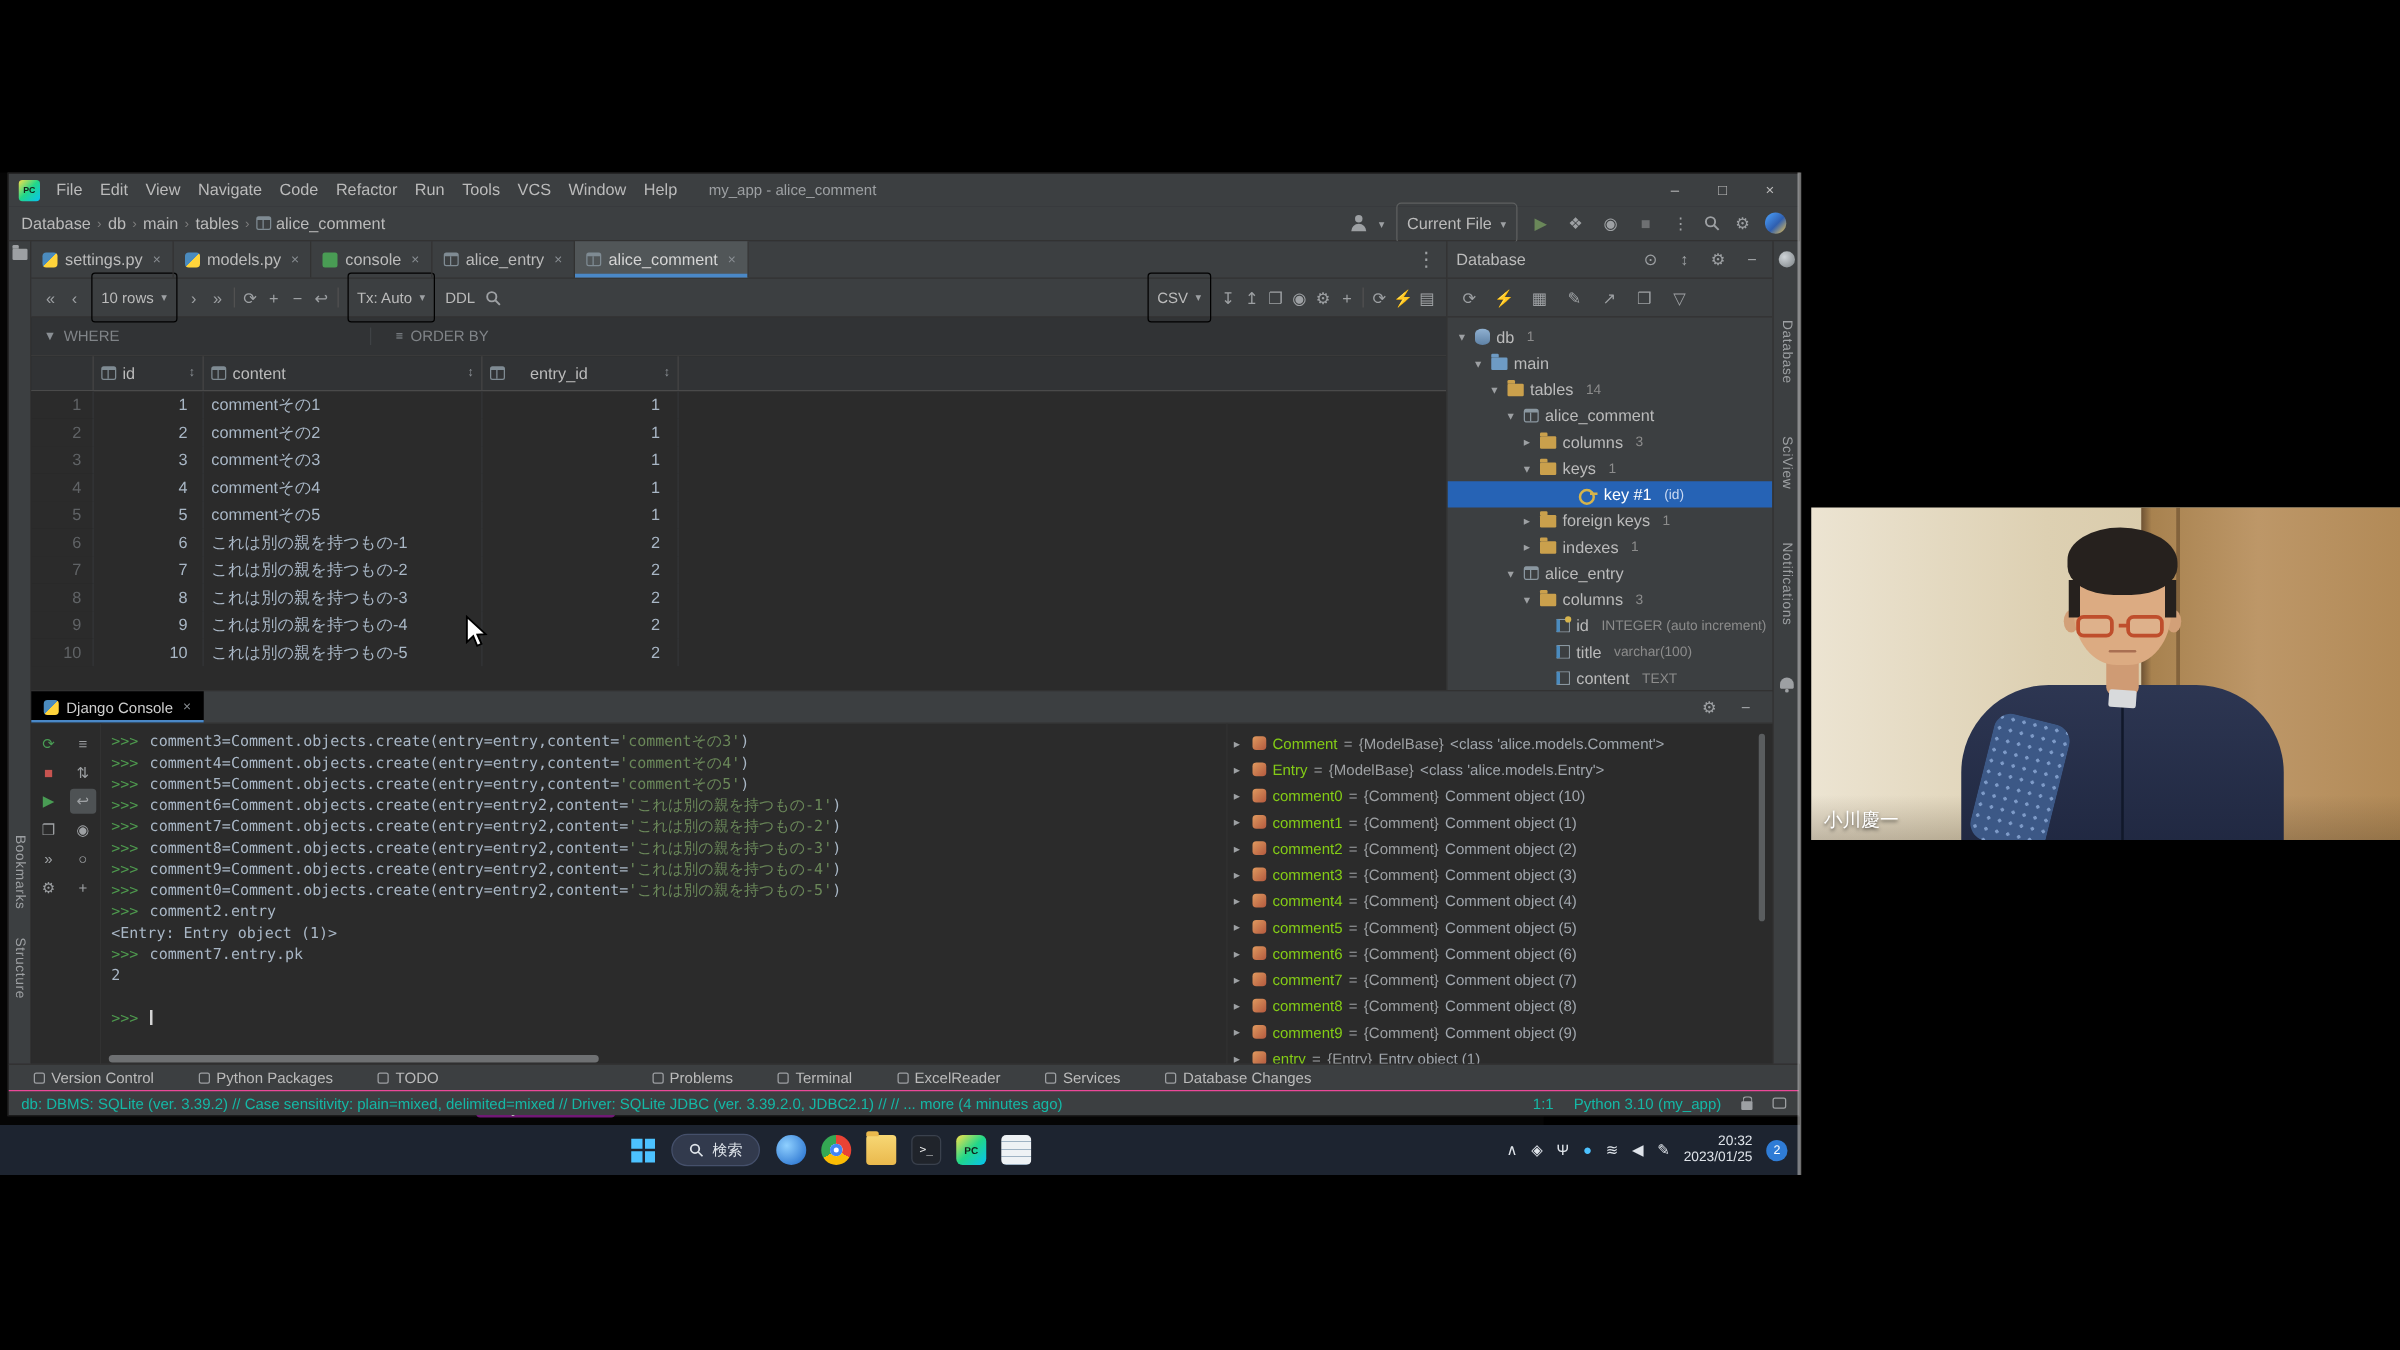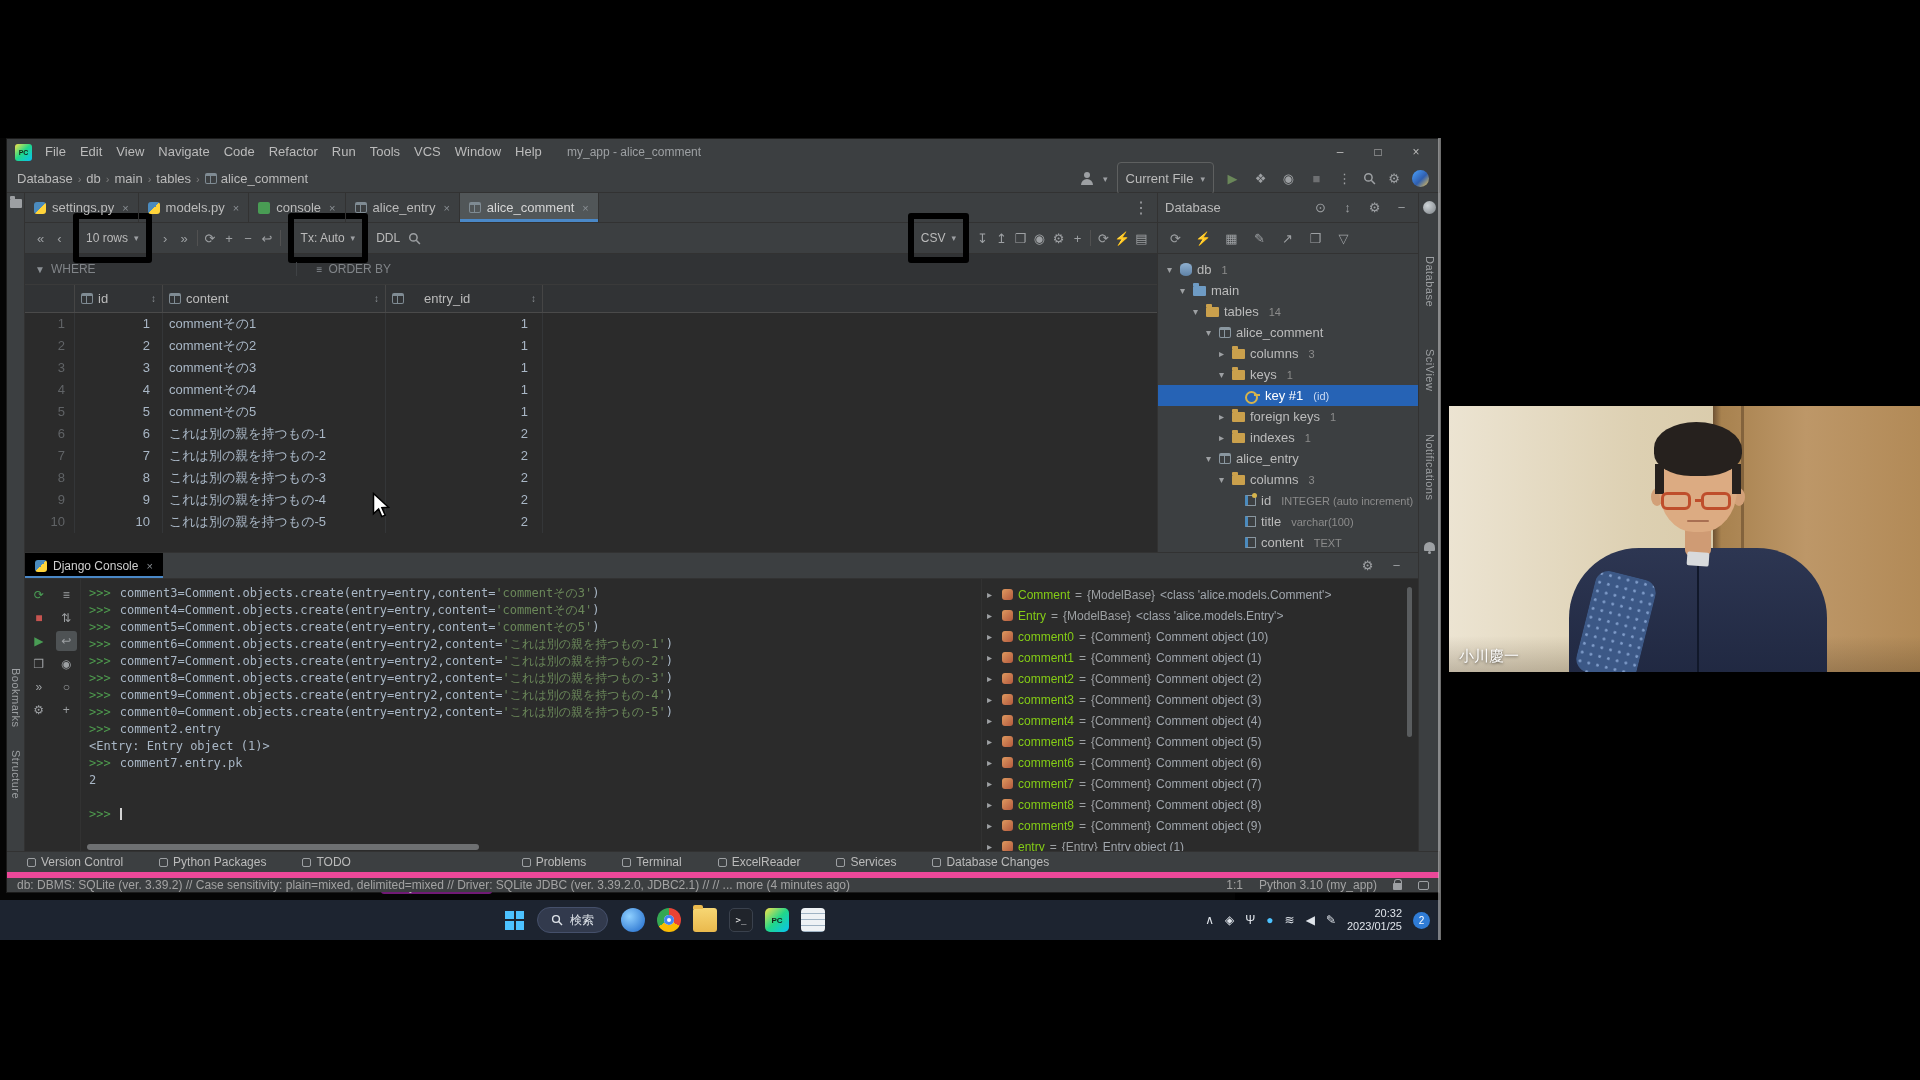--- a/index.html
+++ b/index.html
@@ -62,21 +62,21 @@
   .fi.table{width:12px;height:11px;border:1px solid #7f8b93;border-top:3px solid #7f8b93;border-radius:2px;background:transparent;position:relative;}
   .fi.table::before{content:'';position:absolute;left:4px;top:0;bottom:0;width:1px;background:#7f8b93;}
   .icon-table{width:12px;height:11px;border:1px solid #7f8b93;border-top:3px solid #7f8b93;border-radius:2px;display:inline-block;position:relative;flex:none;}
   .icon-table::before{content:'';position:absolute;left:4px;top:0;bottom:0;width:1px;background:#7f8b93;}
   #tab-more{margin-left:auto;color:#9da0a3;padding:0 8px;display:flex;align-items:center;}
 
   
   #grid-toolbar{height:31px;background:#3c3f41;border-bottom:1px solid #323232;display:flex;align-items:center;padding:0 6px;gap:4px;color:#9da0a3;font-size:13px;}
   .tbi{width:19px;text-align:center;color:#9da0a3;font-size:13px;flex:none;}
   .tb-sep{width:1px;height:16px;background:#515151;margin:0 3px;flex:none;}
-  .combo{border:6px solid #000000;border-radius:3px;padding:12px 7px;display:flex;gap:6px;align-items:center;color:#bbbbbb;font-size:12px;flex:none;}
+  .combo{border:1px solid #000000;border-radius:3px;padding:12px 7px;display:flex;gap:6px;align-items:center;color:#bbbbbb;font-size:12px;flex:none;}
   .plain-lbl{color:#bbbbbb;font-size:12px;padding:0 4px;flex:none;}
   #gt-spacer{flex:1;}
   .sicon{flex:none;display:flex;align-items:center;}
 
   
   #filter-row{height:31px;background:#313335;border-bottom:1px solid #3a3a3a;display:flex;align-items:center;font-size:12px;color:#808488;}
   .funnel{color:#8a8f94;font-size:10px;margin:0 6px 0 10px;}
   .f-sec{display:flex;align-items:center;}
   .f-sec.order{margin-left:200px;border-left:1px solid #3f4245;padding-left:10px;}
 
@@ -146,22 +146,22 @@
   .vtype{color:#9da0a3;}
   .vval{color:#a0a6ad;}
   #vars-vscroll{position:absolute;right:0;top:8px;width:5px;height:150px;background:#5a5d5f;border-radius:3px;}
 
   
   #toolbuttons{position:absolute;left:0;right:0;bottom:20px;height:21px;background:#3c3f41;border-top:1px solid #323232;
     display:flex;align-items:center;gap:24px;padding:0 14px;font-size:12px;color:#bbbbbb;}
   .toolbtn{display:flex;align-items:center;gap:5px;padding:1px 6px;border-radius:3px;}
   .toolbtn.active{background:#701a75;margin-top:48px;}
   .tb-ico{width:9px;height:9px;border:1px solid #9da0a3;border-radius:2px;display:inline-block;}
-  #statusbar{position:absolute;left:0;right:0;bottom:0;height:20px;background:#3c3f41;border-top:6px solid #ec4899;
-    display:flex;align-items:center;padding:0 10px;font-size:12px;color:#a3a3a3;}
+  #statusbar{position:absolute;left:0;right:0;bottom:0;height:20px;background:#3c3f41;border-top:1px solid #ec4899;
+    display:flex;align-items:center;padding:0 10px;font-size:12px;color:#14b8a6;}
   #sb-right{margin-left:auto;display:flex;align-items:center;gap:16px;}
   .sb-lock{width:9px;height:7px;background:#9da0a3;border-radius:1px;position:relative;margin-top:3px;}
   .sb-lock::before{content:'';position:absolute;top:-4px;left:1px;width:6px;height:4px;border:1.5px solid #9da0a3;border-bottom:none;border-radius:3px 3px 0 0;}
   .sb-bubble{width:11px;height:9px;border:1.5px solid #9da0a3;border-radius:2px;}
 
   
   #taskbar{position:absolute;left:0;top:762px;width:1440px;height:40px;background:#1d2430;display:flex;align-items:center;}
   #tb-center{position:absolute;left:505px;display:flex;align-items:center;gap:13px;}
   .start-logo{width:19px;height:19px;display:grid;grid-template-columns:1fr 1fr;gap:2px;}
   .start-logo i{background:#4cc2ff;}
@@ -524,21 +524,21 @@
             <span class="ti ti-folder"></span>
             <span class="tl">columns</span>
             <span class="tx">3</span>
           </div>
           <div class="tree-row" style="padding-left: 58px;">
             <span class="chev">▾</span>
             <span class="ti ti-folder"></span>
             <span class="tl">keys</span>
             <span class="tx">1</span>
           </div>
-          <div class="tree-row selected" style="padding-left: 71px;">
+          <div class="tree-row selected" style="padding-left: 89px;">
             <span class="chev"></span>
             <span class="ti ti-key"></span>
             <span class="tl">key #1</span>
             <span class="tx">(id)</span>
           </div>
           <div class="tree-row" style="padding-left: 58px;">
             <span class="chev">▸</span>
             <span class="ti ti-folder"></span>
             <span class="tl">foreign keys</span>
             <span class="tx">1</span>

